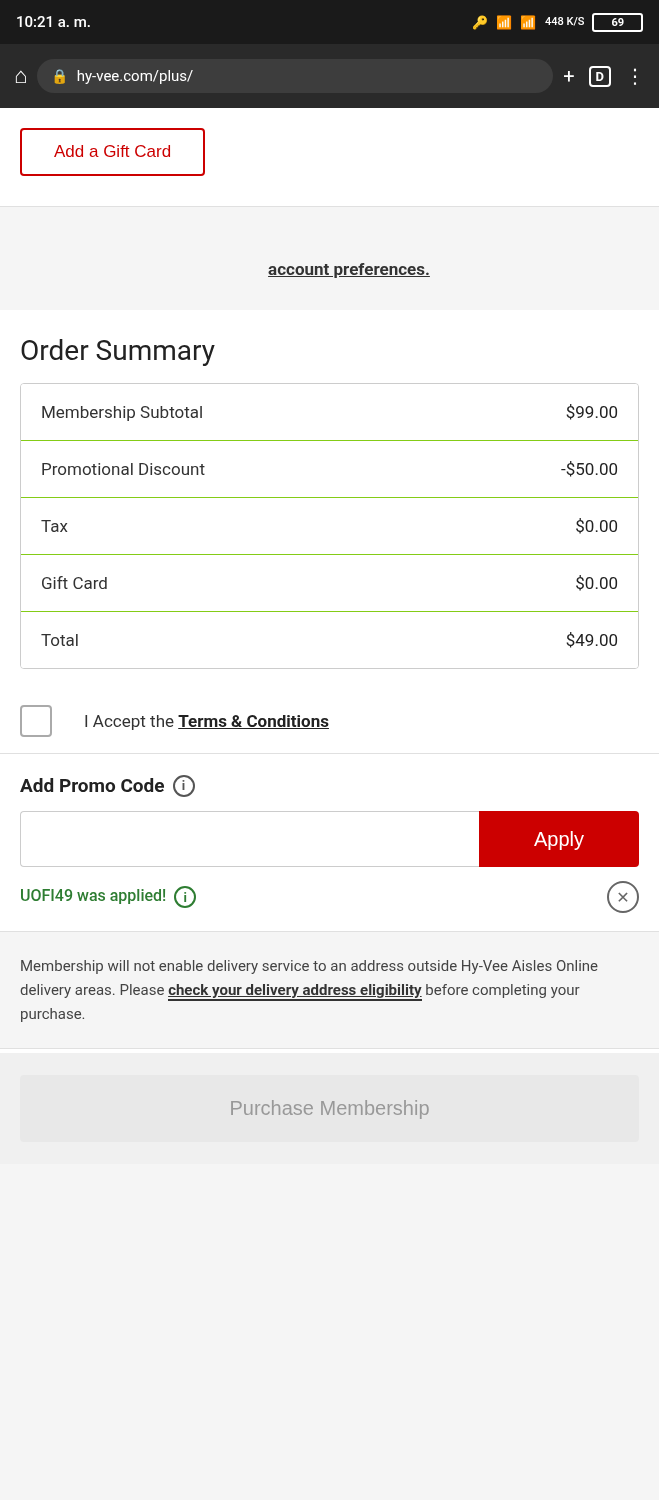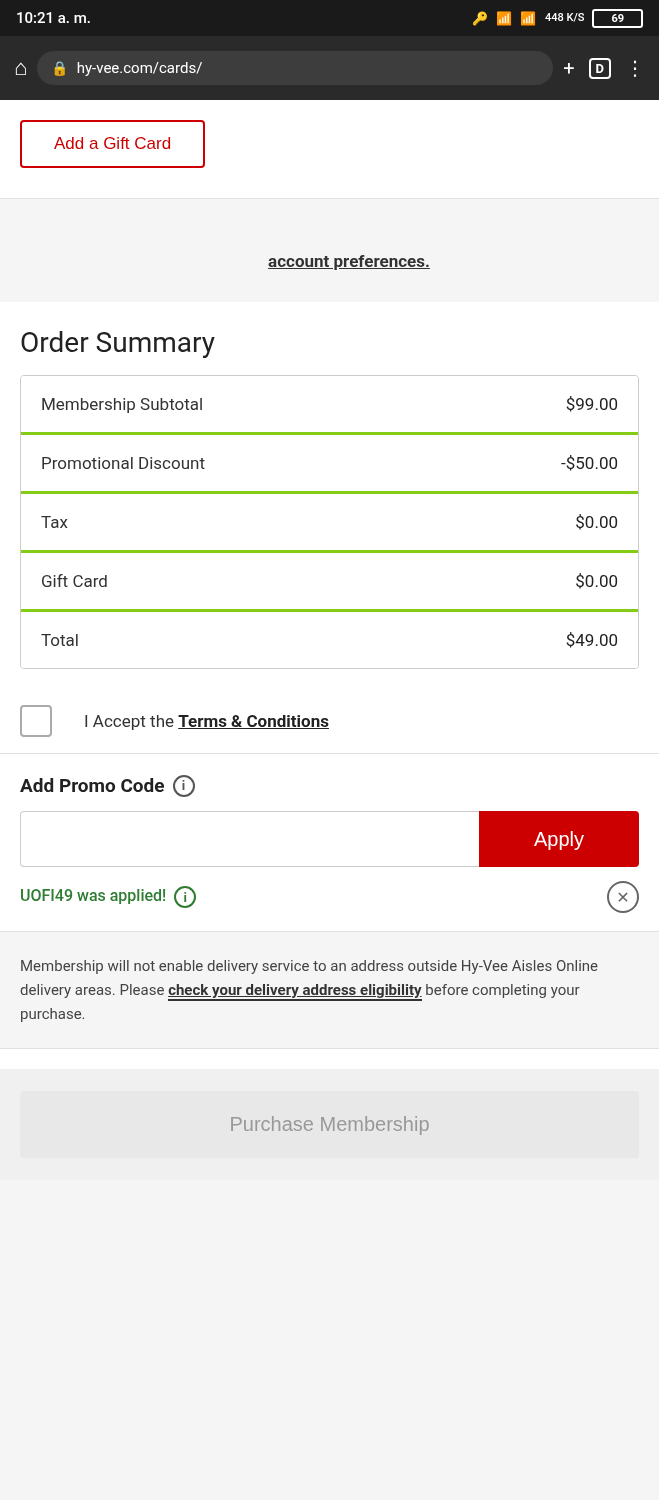--- a/index.html
+++ b/index.html
@@ -13,21 +13,21 @@
     }
 
     
     .status-bar {
       background: #1a1a1a;
       color: white;
       display: flex;
       justify-content: space-between;
       align-items: center;
       padding: 8px 16px;
-      height: 36px;
+      height: 44px;
       font-size: 15px;
       font-weight: 500;
     }
     .status-bar-right {
       display: flex;
       align-items: center;
       gap: 8px;
       font-size: 13px;
     }
     .battery-icon {
@@ -137,21 +137,21 @@
       border: 1px solid #ccc;
       border-radius: 4px;
       overflow: hidden;
       margin-bottom: 20px;
     }
     .order-row {
       display: flex;
       justify-content: space-between;
       align-items: center;
       padding: 18px 20px;
-      border-bottom: 3px solid #84cc16;
+      border-bottom: 1px solid #84cc16;
       background: white;
     }
     .order-row:last-child {
       border-bottom: none;
     }
     .order-row-label {
       font-size: 17px;
       color: #333;
     }
     .order-row-value {
@@ -300,21 +300,21 @@
       font-weight: bold;
       text-decoration: underline;
       color: #333;
       border-bottom: 2px solid #333;
     }
 
     
     .purchase-section {
       background: #f0f0f0;
       padding: 22px 20px;
-      margin-top: 20px;
+      margin-top: 4px;
     }
     .purchase-btn {
       width: 100%;
       background: #e8e8e8;
       border: none;
       border-radius: 4px;
       padding: 22px;
       font-size: 20px;
       color: #999;
       cursor: pointer;
@@ -333,21 +333,21 @@
     <span style="font-size:11px;text-align:center;line-height:1.2;">448
 K/S</span>
     <span class="battery-icon">69</span>
   </div>
 </div>
 
 <div class="browser-bar">
   <span class="home-btn">⌂</span>
   <div class="address-bar">
     <span class="lock-icon">🔒</span>
-    <span class="url-text">hy-vee.com/cards/</span>
+    <span class="url-text">hy-vee.com/plus/</span>
   </div>
   <div class="browser-actions">
     <span>+</span>
     <span class="tab-icon">D</span>
     <span>⋮</span>
   </div>
 </div>
 
 <div class="page-content">
 

